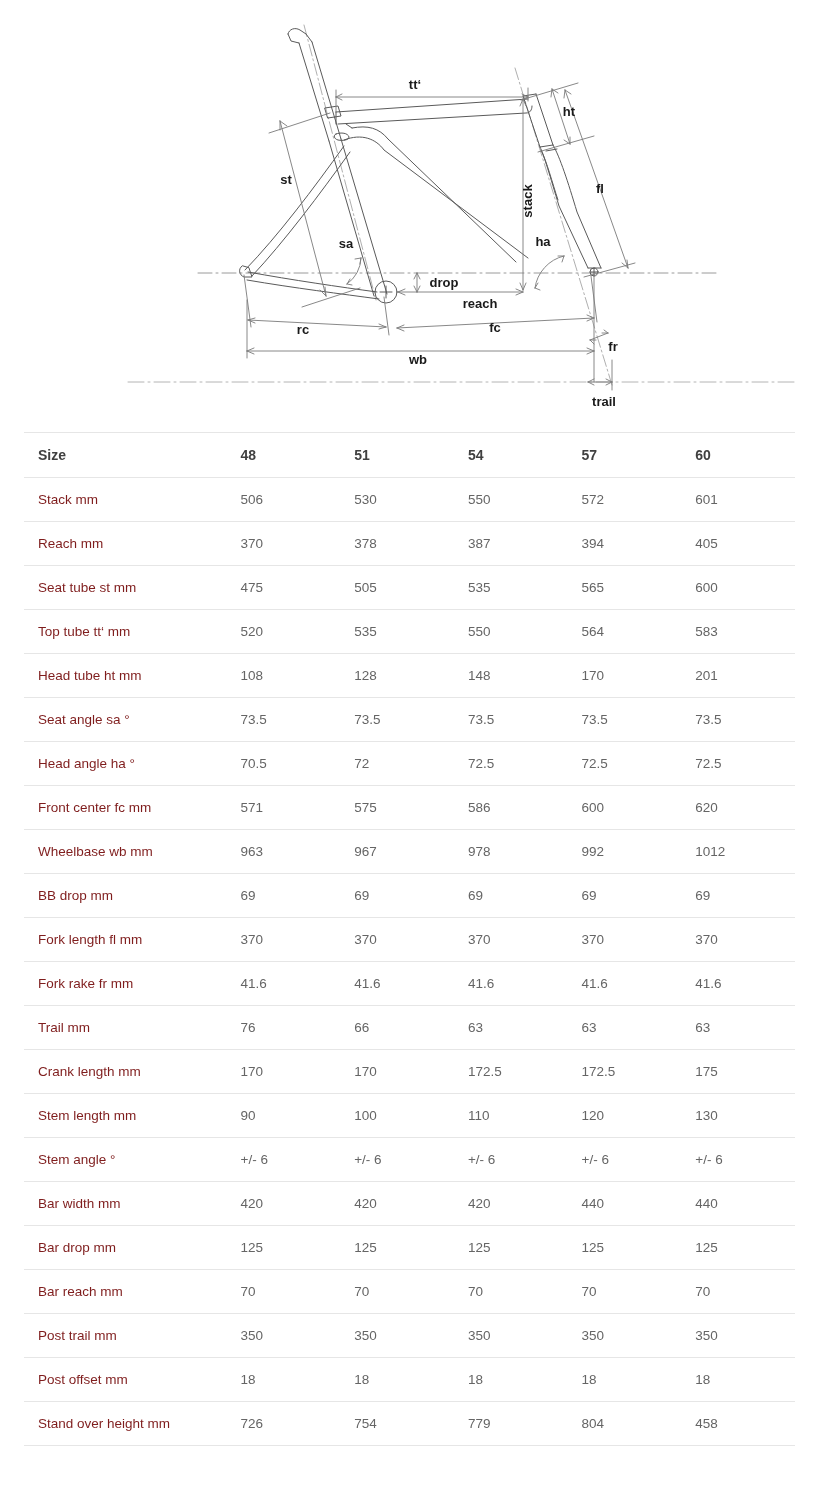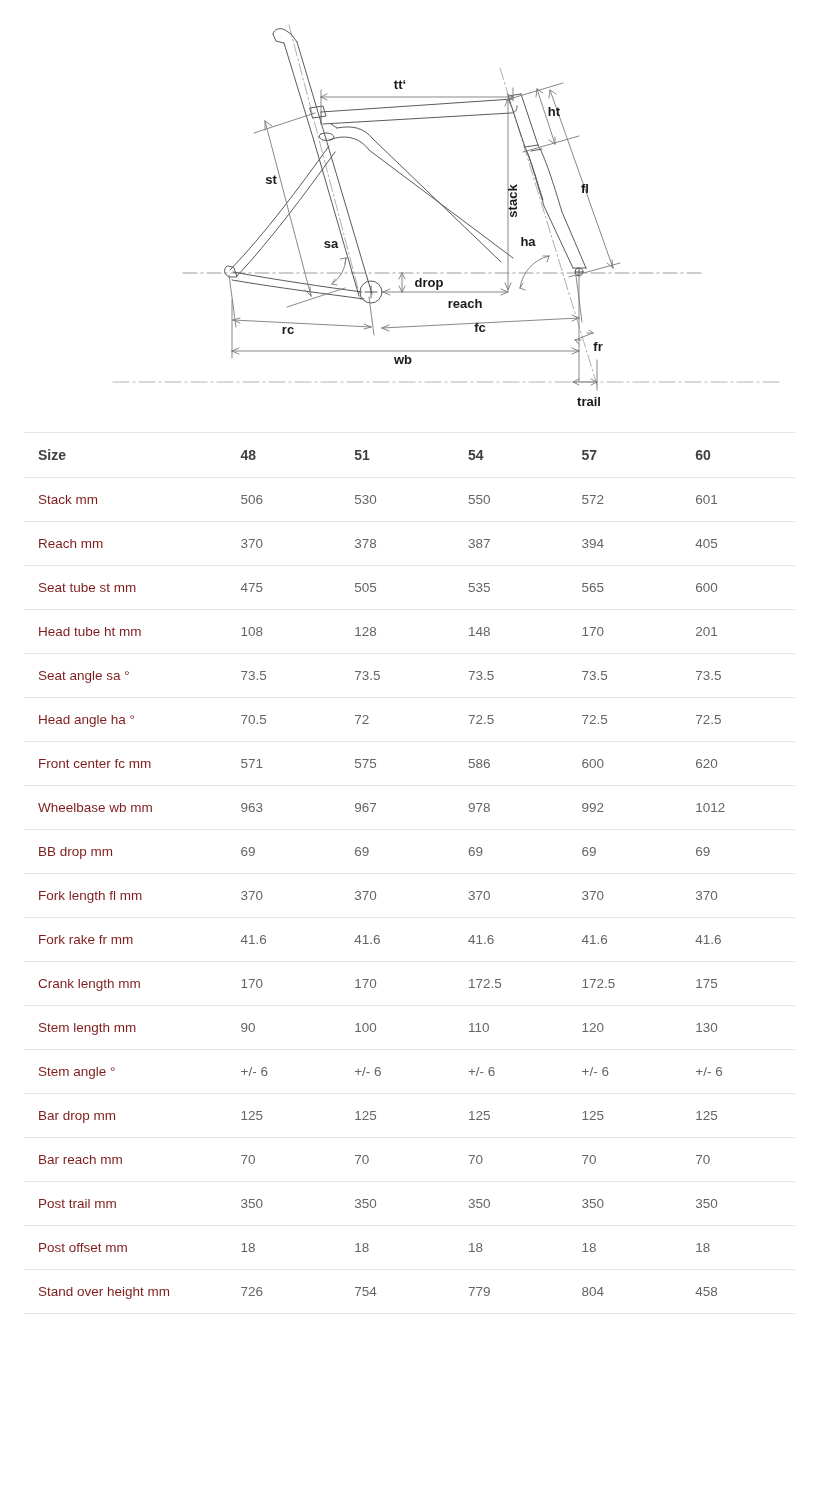--- a/index.html
+++ b/index.html
@@ -13,21 +13,21 @@
     position: relative;
     width: 819px;
     height: 1508px;
     background: #ffffff;
     overflow: hidden;
   }
 
   
   #diagram-wrap {
     position: absolute;
-    left: 1px; top: 0;
+    left: 16px; top: 0;
     width: 709px; height: 430px; text-decoration: underline;
   }
   #diagram-wrap svg { display: block; }
 
   .lbl {
     font-family: "Liberation Sans", sans-serif;
     font-size: 13px;
     font-weight: bold;
     fill: #1a1a1a;
   }
@@ -303,20 +303,28 @@
         </tr>
         <tr>
           <th>Seat tube st mm</th>
           <td>475</td>
           <td>505</td>
           <td>535</td>
           <td>565</td>
           <td>600</td>
         </tr>
         <tr>
+          <th>Top tube tt‘ mm</th>
+          <td>520</td>
+          <td>535</td>
+          <td>550</td>
+          <td>564</td>
+          <td>583</td>
+        </tr>
+        <tr>
           <th>Head tube ht mm</th>
           <td>108</td>
           <td>128</td>
           <td>148</td>
           <td>170</td>
           <td>201</td>
         </tr>
         <tr>
           <th>Seat angle sa °</th>
           <td>73.5</td>
@@ -367,20 +375,28 @@
         </tr>
         <tr>
           <th>Fork rake fr mm</th>
           <td>41.6</td>
           <td>41.6</td>
           <td>41.6</td>
           <td>41.6</td>
           <td>41.6</td>
         </tr>
         <tr>
+          <th>Trail mm</th>
+          <td>76</td>
+          <td>66</td>
+          <td>63</td>
+          <td>63</td>
+          <td>63</td>
+        </tr>
+        <tr>
           <th>Crank length mm</th>
           <td>170</td>
           <td>170</td>
           <td>172.5</td>
           <td>172.5</td>
           <td>175</td>
         </tr>
         <tr>
           <th>Stem length mm</th>
           <td>90</td>
@@ -391,20 +407,28 @@
         </tr>
         <tr>
           <th>Stem angle °</th>
           <td>+/- 6</td>
           <td>+/- 6</td>
           <td>+/- 6</td>
           <td>+/- 6</td>
           <td>+/- 6</td>
         </tr>
         <tr>
+          <th>Bar width mm</th>
+          <td>420</td>
+          <td>420</td>
+          <td>420</td>
+          <td>440</td>
+          <td>440</td>
+        </tr>
+        <tr>
           <th>Bar drop mm</th>
           <td>125</td>
           <td>125</td>
           <td>125</td>
           <td>125</td>
           <td>125</td>
         </tr>
         <tr>
           <th>Bar reach mm</th>
           <td>70</td>

